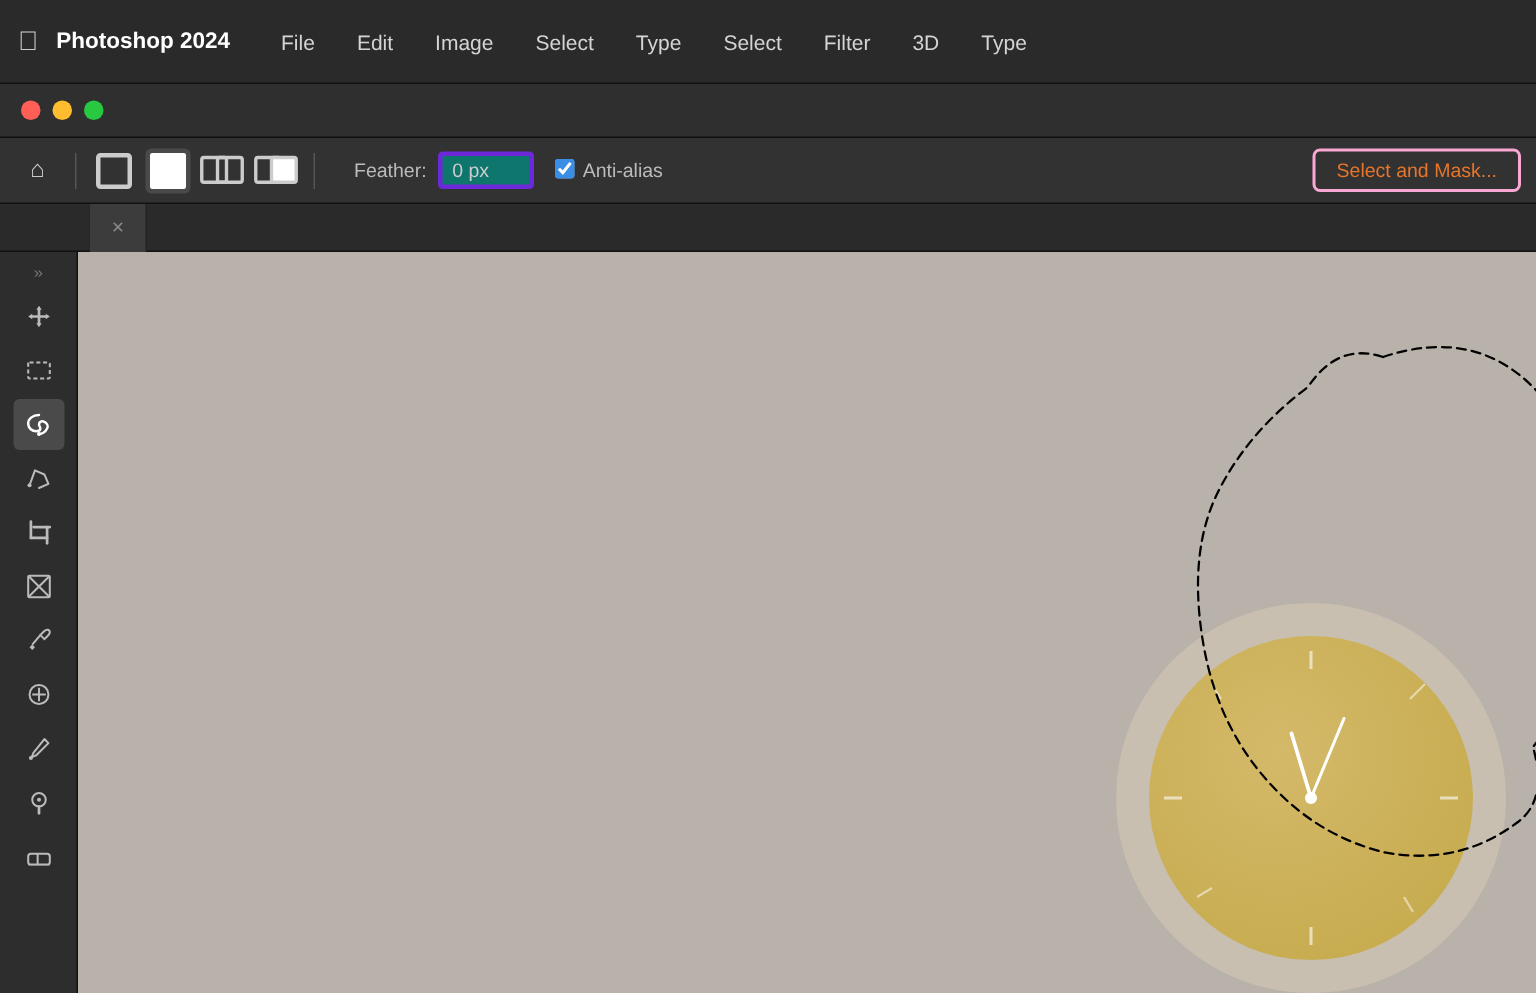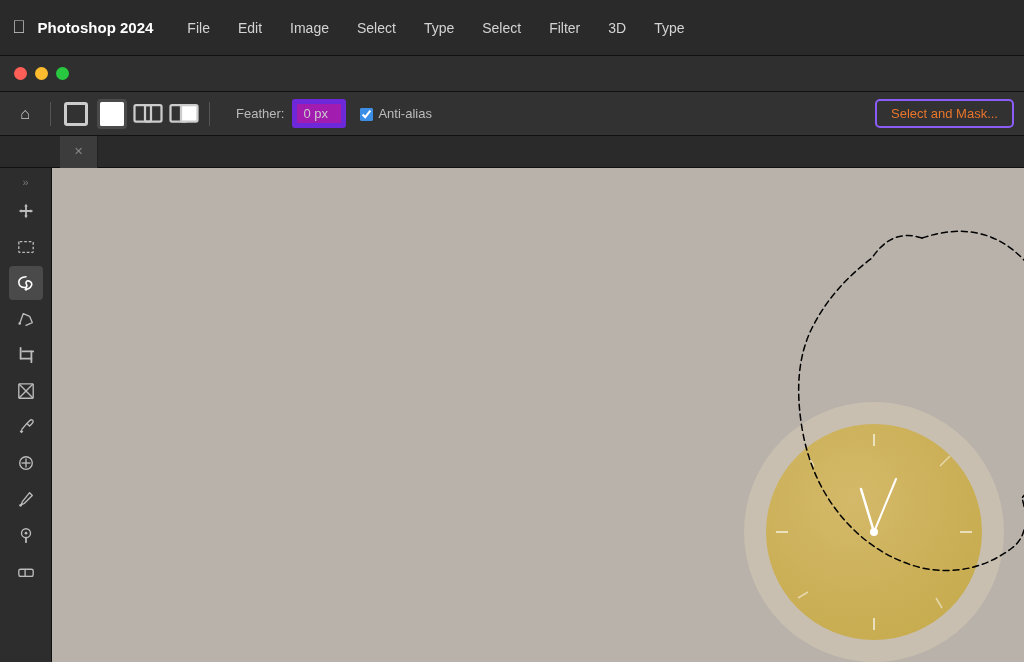--- a/index.html
+++ b/index.html
@@ -91,43 +91,43 @@
       height: 24px;
       background: #555;
       margin: 0 4px;
     }
     .feather-label {
       font-size: 13px;
       color: #bbb;
       margin-left: 16px;
     }
     .feather-input {
-      background: #a21caf;
-      border: 5px solid #6d28d9;
+      background: #0f766e;
+      border: 3px solid #6d28d9;
       border-radius: 3px;
       color: #ccc;
       font-size: 13px;
       padding: 2px 6px;
-      width: 54px;
+      width: 64px;
       outline: none;
       margin-left: 2px;
     }
     .anti-alias-check {
       display: flex;
-      align-items: flex-end;
+      align-items: flex-start;
       gap: 5px;
       font-size: 13px;
       color: #bbb;
       margin-left: 8px;
     }
     .anti-alias-check input { accent-color: #3a8ee6; }
     .select-mask-btn {
       margin-left: auto;
       background: transparent;
-      border: 2px solid #8b5cf6;
+      border: 2px solid #f9a8d4;
       color: #e8752a;
       font-size: 13px;
       padding: 5px 14px;
       border-radius: 5px;
       cursor: pointer;
       font-weight: 500;
       white-space: nowrap;
     }
 
     

